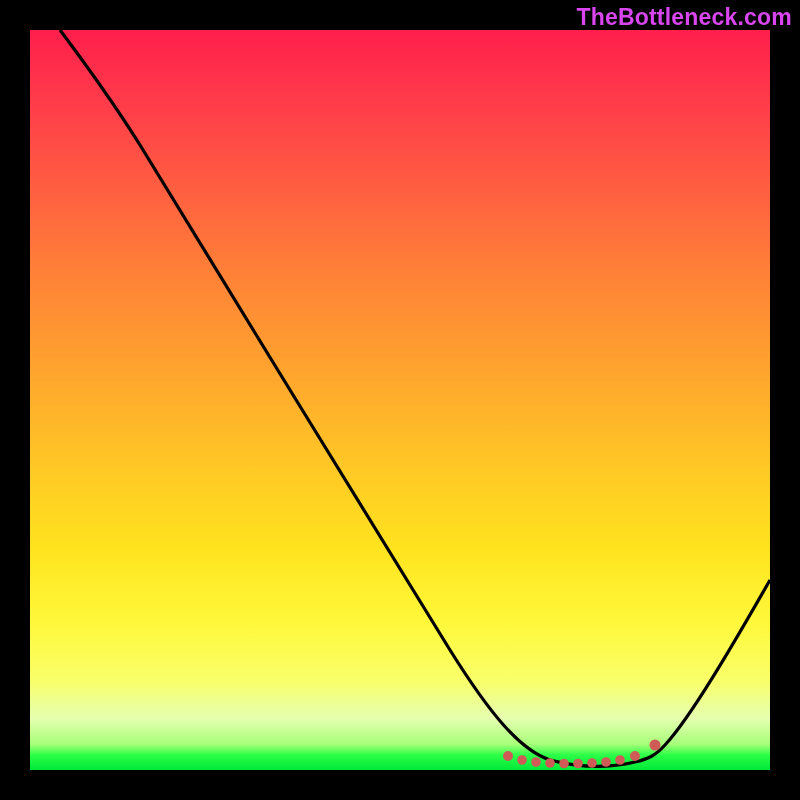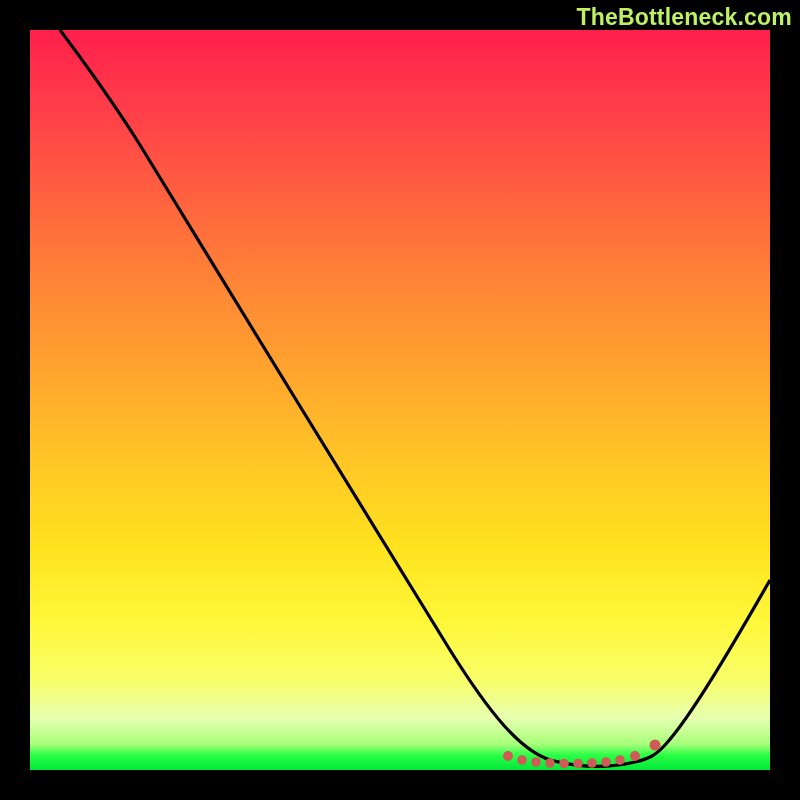--- a/index.html
+++ b/index.html
@@ -14,21 +14,21 @@
   .container {
     position: relative;
     width: 800px;
     height: 800px;
     background: #000;
   }
   .watermark {
     position: absolute;
     top: 4px;
     right: 8px;
-    color: #bef264;
+    color: #d946ef;
     font-size: 23px;
     font-weight: 600;
     letter-spacing: 0.2px;
     z-index: 20;
   }
   .plot-area {
     position: absolute;
     left: 30px;
     top: 30px;
     width: 740px;

